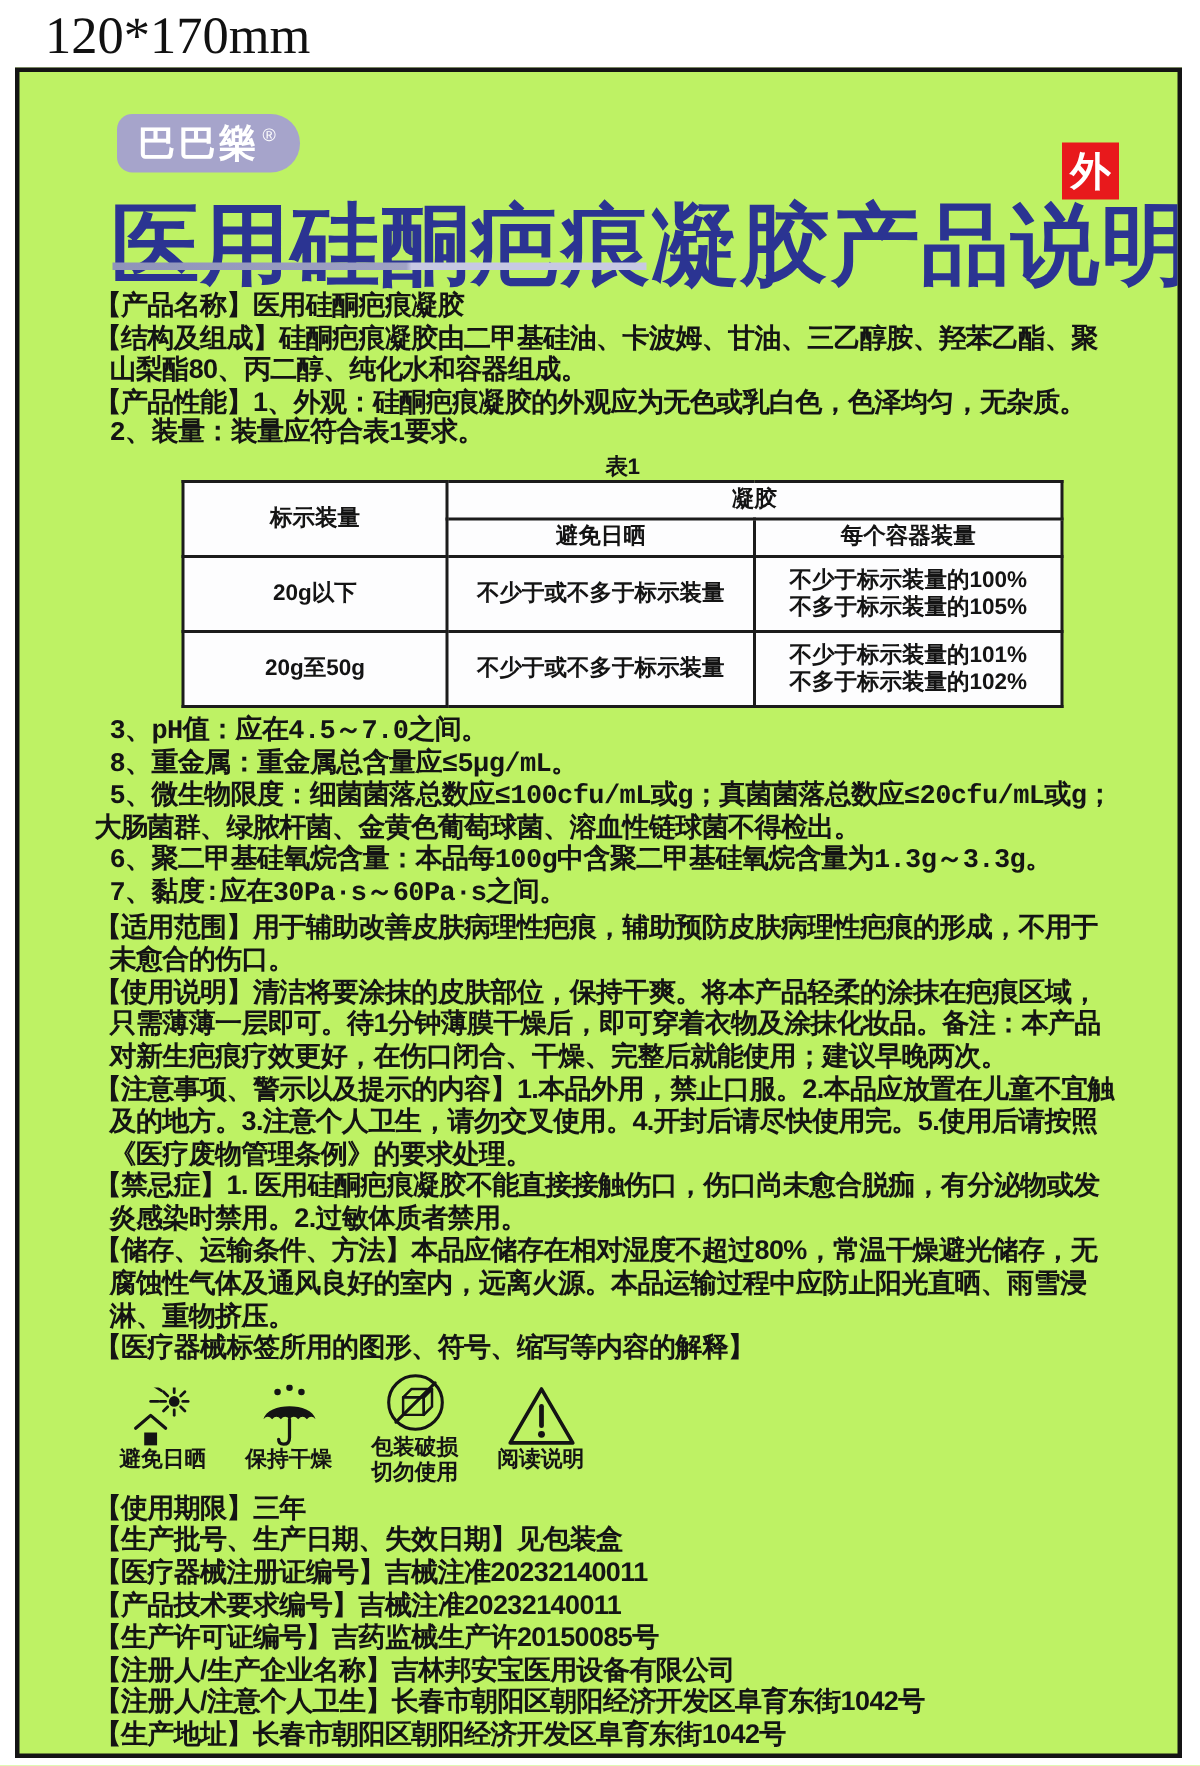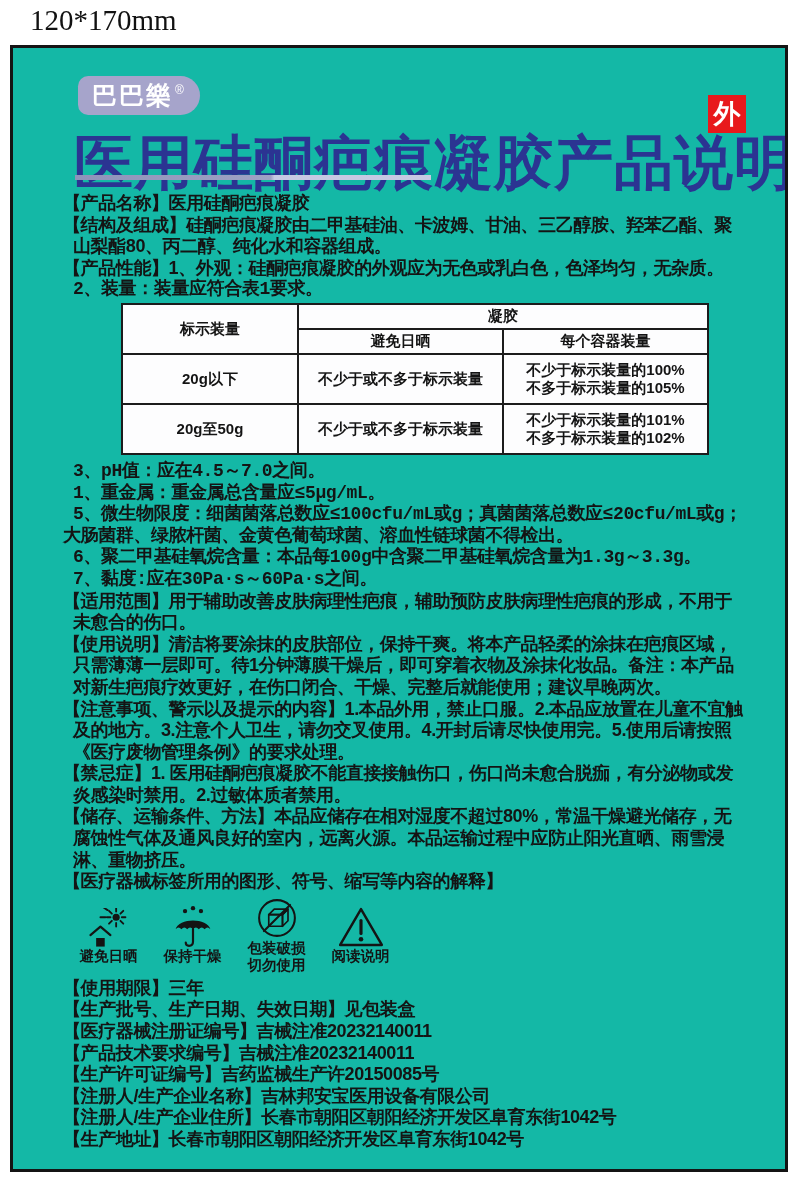--- a/index.html
+++ b/index.html
@@ -3,25 +3,25 @@
 <meta charset="utf-8">
 <style>
   html,body{margin:0;padding:0;}
   body{
     width:800px;height:1177px;position:relative;background:#ffffff;
     font-family:"Liberation Sans", sans-serif;color:#111;
     -webkit-font-smoothing:antialiased;
   }
   .size-label{
     position:absolute;left:30px;top:4px;
-    font-family:"Liberation Serif", serif;font-size:29px;color:#111;
+    font-family:"Liberation Serif", serif;font-size:35px;color:#111;
   }
   .sheet{
     position:absolute;left:10px;top:45px;width:772px;height:1121px;
-    border:3px solid #141414;background:#14b8a6;overflow:hidden;
+    border:3px solid #141414;background:#bef264;overflow:hidden;
   }
   
   .logo{
     position:absolute;left:65px;top:28px;width:122px;height:39px;
     background:#a6a4cb;border-radius:11px 21px 21px 11px;
     display:flex;align-items:center;justify-content:center;
     color:#fff;font-size:25px;font-weight:bold;letter-spacing:2px;
   }
   .logo sup{font-size:12px;font-weight:normal;margin-left:2px;transform:translateY(-6px);}
   .corner-badge{
@@ -86,20 +86,21 @@
   <div class="title-underline"></div>
 
   <div class="doc-body">
 
     <p class="bracket">【产品名称】医用硅酮疤痕凝胶</p>
     <p class="bracket">【结构及组成】硅酮疤痕凝胶由二甲基硅油、卡波姆、甘油、三乙醇胺、羟苯乙酯、聚山梨酯80、丙二醇、纯化水和容器组成。</p>
     <p class="bracket">【产品性能】1、外观：硅酮疤痕凝胶的外观应为无色或乳白色，色泽均匀，无杂质。</p>
     <p class="num">2、装量：装量应符合表1要求。</p>
 
     <div class="tbl-wrap">
+      <p class="tbl-title">表1</p>
       <table class="spec">
         <tbody>
             <tr class="hdr-row1">
           <td class="c1" rowspan="2">标示装量</td>
           <td colspan="2">凝胶</td>
         </tr>
         <tr class="hdr-row2">
           <td class="c2">避免日晒</td>
           <td class="c3">每个容器装量</td>
         </tr>
@@ -117,21 +118,21 @@
           <td>
             <div>不少于标示装量的101%</div>
             <div>不多于标示装量的102%</div>
           </td>
         </tr>
       </tbody>
         </table>
     </div>
 
     <p class="num">3、pH值：应在4.5～7.0之间。</p>
-    <p class="num">1、重金属：重金属总含量应≤5μg/mL。</p>
+    <p class="num">8、重金属：重金属总含量应≤5μg/mL。</p>
     <p class="num">5、微生物限度：细菌菌落总数应≤100cfu/mL或g；真菌菌落总数应≤20cfu/mL或g；大肠菌群、绿脓杆菌、金黄色葡萄球菌、溶血性链球菌不得检出。</p>
     <p class="num">6、聚二甲基硅氧烷含量：本品每100g中含聚二甲基硅氧烷含量为1.3g～3.3g。</p>
     <p class="num">7、黏度:应在30Pa·s～60Pa·s之间。</p>
     <p class="bracket">【适用范围】用于辅助改善皮肤病理性疤痕，辅助预防皮肤病理性疤痕的形成，不用于未愈合的伤口。</p>
     <p class="bracket">【使用说明】清洁将要涂抹的皮肤部位，保持干爽。将本产品轻柔的涂抹在疤痕区域，只需薄薄一层即可。待1分钟薄膜干燥后，即可穿着衣物及涂抹化妆品。备注：本产品对新生疤痕疗效更好，在伤口闭合、干燥、完整后就能使用；建议早晚两次。</p>
     <p class="bracket">【注意事项、警示以及提示的内容】1.本品外用，禁止口服。2.本品应放置在儿童不宜触及的地方。3.注意个人卫生，请勿交叉使用。4.开封后请尽快使用完。5.使用后请按照《医疗废物管理条例》的要求处理。</p>
     <p class="bracket">【禁忌症】1. 医用硅酮疤痕凝胶不能直接接触伤口，伤口尚未愈合脱痂，有分泌物或发炎感染时禁用。2.过敏体质者禁用。</p>
     <p class="bracket">【储存、运输条件、方法】本品应储存在相对湿度不超过80%，常温干燥避光储存，无腐蚀性气体及通风良好的室内，远离火源。本品运输过程中应防止阳光直晒、雨雪浸淋、重物挤压。</p>
     <p class="bracket">【医疗器械标签所用的图形、符号、缩写等内容的解释】</p>
 
@@ -197,17 +198,17 @@
         <div class="cap">阅读说明</div>
       </div>
     </div>
 
     <p class="bracket">【使用期限】三年</p>
     <p class="bracket">【生产批号、生产日期、失效日期】见包装盒</p>
     <p class="bracket">【医疗器械注册证编号】吉械注准20232140011</p>
     <p class="bracket">【产品技术要求编号】吉械注准20232140011</p>
     <p class="bracket">【生产许可证编号】吉药监械生产许20150085号</p>
     <p class="bracket">【注册人/生产企业名称】吉林邦安宝医用设备有限公司</p>
-    <p class="bracket">【注册人/生产企业住所】长春市朝阳区朝阳经济开发区阜育东街1042号</p>
+    <p class="bracket">【注册人/注意个人卫生】长春市朝阳区朝阳经济开发区阜育东街1042号</p>
     <p class="bracket">【生产地址】长春市朝阳区朝阳经济开发区阜育东街1042号</p>
 
   </div>
 </div>
 
 </body></html>

